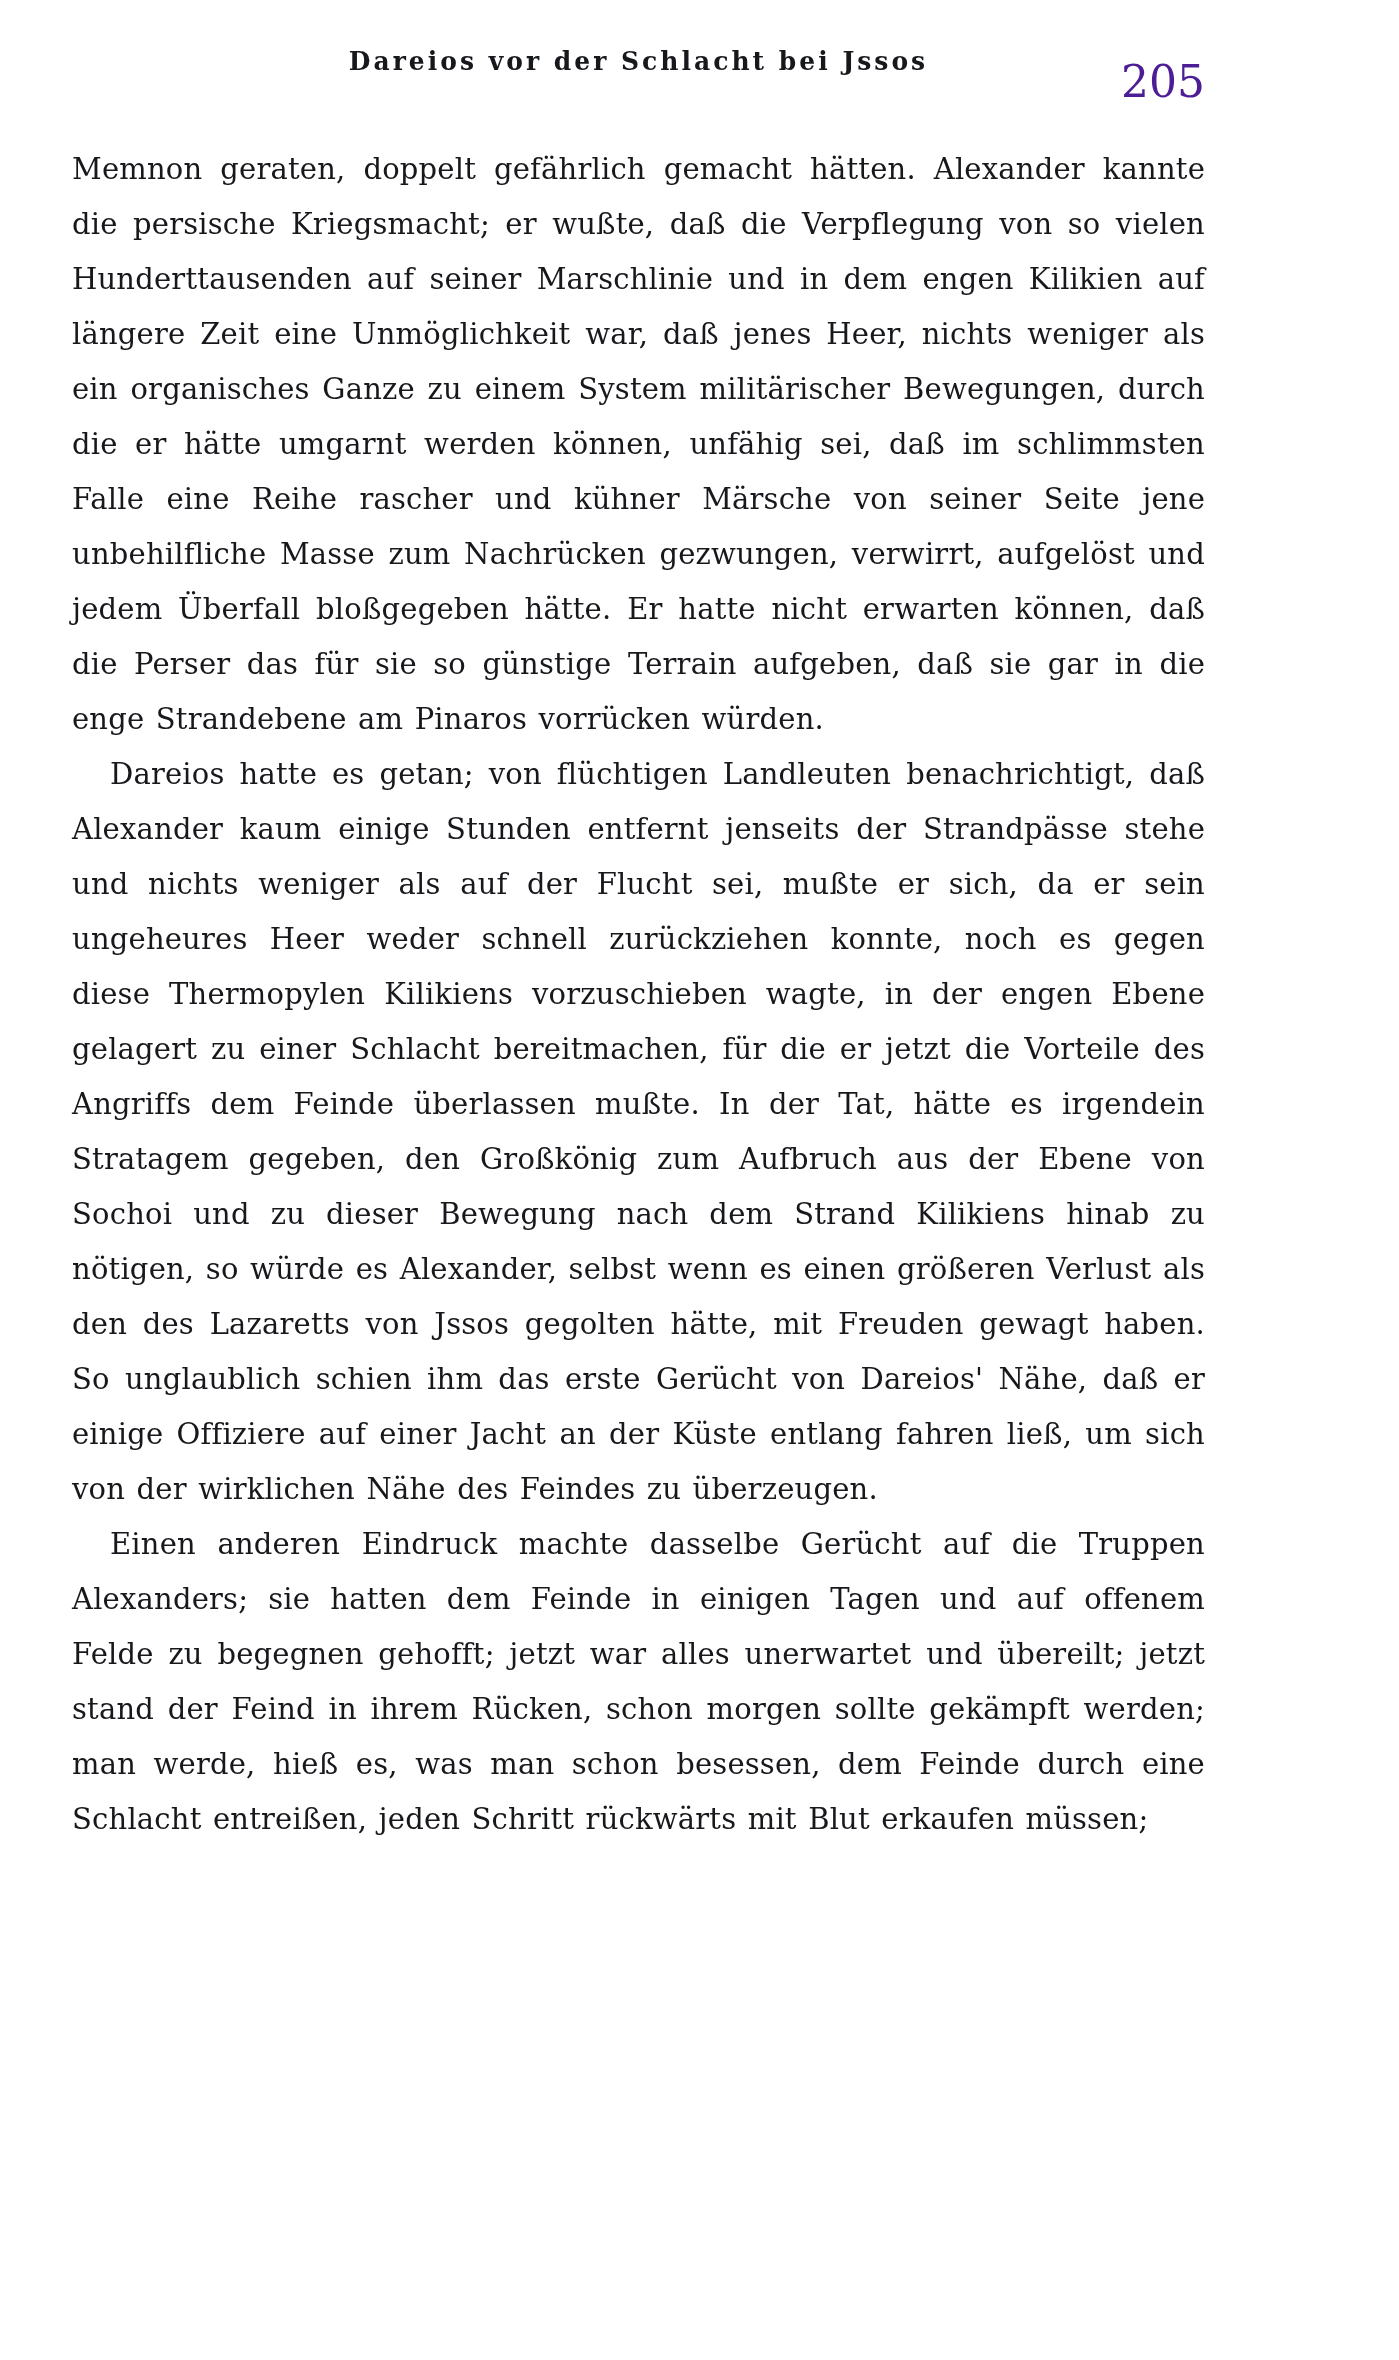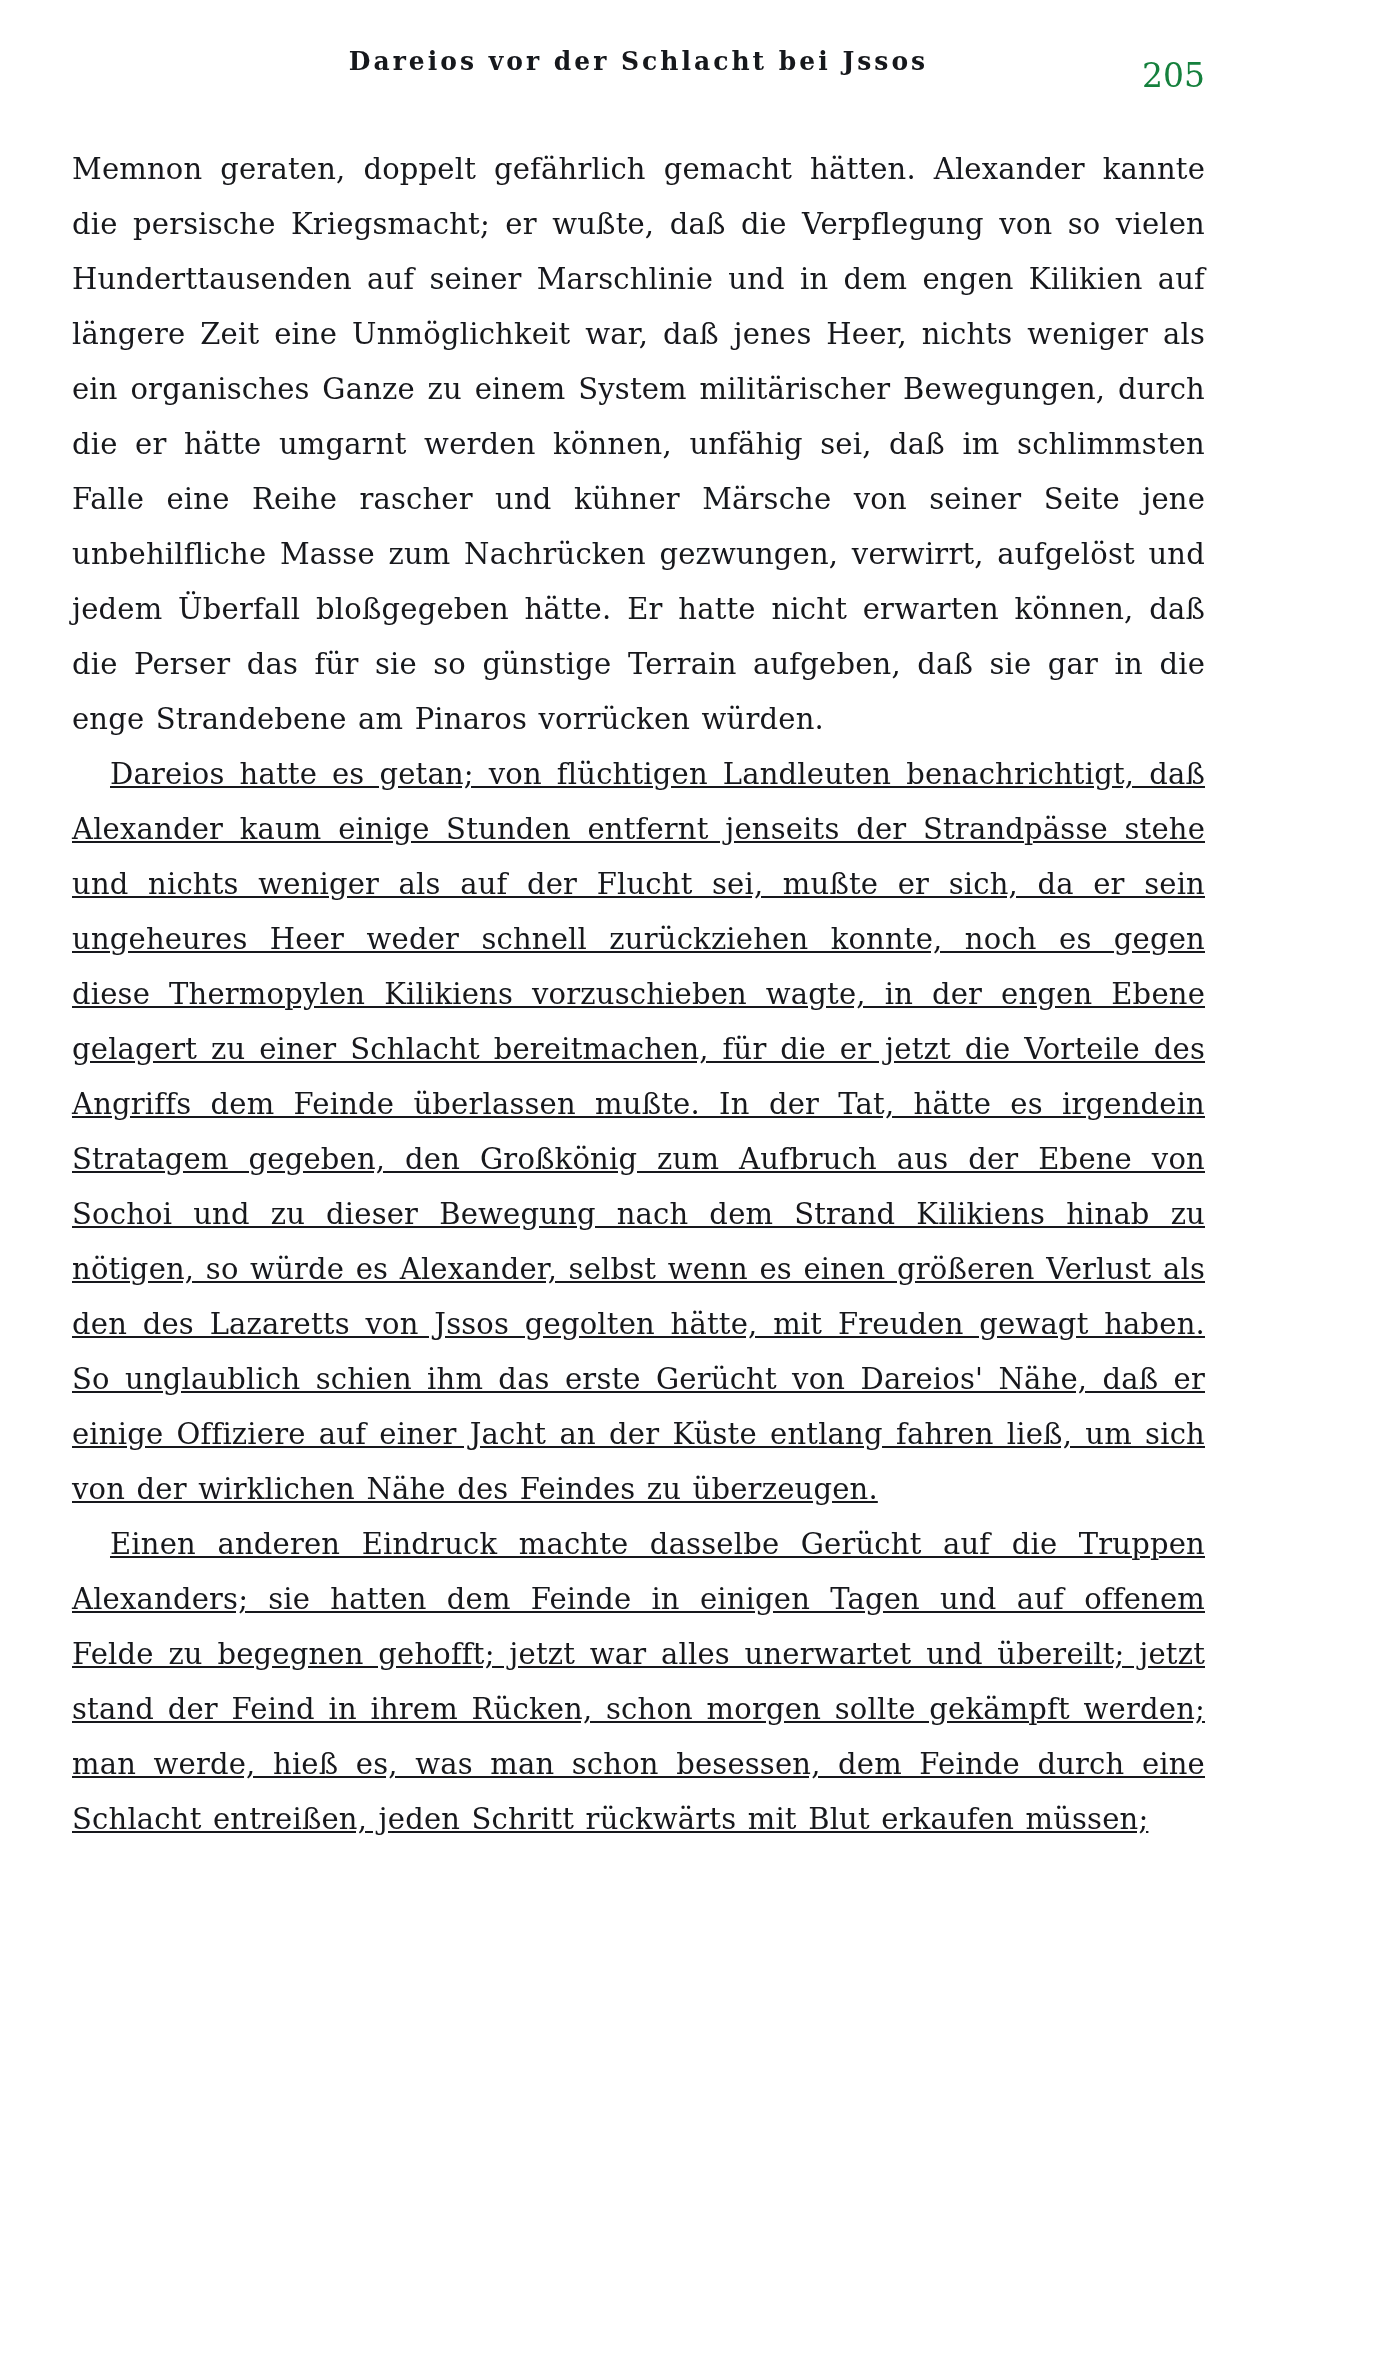--- a/index.html
+++ b/index.html
@@ -34,43 +34,42 @@
     font-weight: 600;
     color: #16181c;
     text-align: center;
     white-space: nowrap;
     transform: scaleY(1.06);
   }
   .folio {
     position: absolute;
     right: 0;
     top: 10px;
-    font-size: 33px;
+    font-size: 44px;
     font-family: "DejaVu Serif", serif;
-    color: #15803d;
+    color: #4c1d95;
     letter-spacing: 0px;
   }
   .body-text {
     margin-top: 34px;
   }
   .para {
     font-size: 29px;
     line-height: 55px;
     text-align: justify;
     text-justify: inter-word;
     letter-spacing: 0.2px;
     word-spacing: 2px;
     color: #17181c;
     margin: 0 0 0 0;
     hyphens: manual;
     transform: scaleY(1.0);
   }
   .para + .para {
     text-indent: 38px;
-    text-decoration: underline;
   }
 </style>
 </head>
 <body>
 
 <div class="page">
 
   <div class="running-head">
     <div class="running-head-title">Dareios vor der Schlacht bei Jssos</div>
     <div class="folio">205</div>

